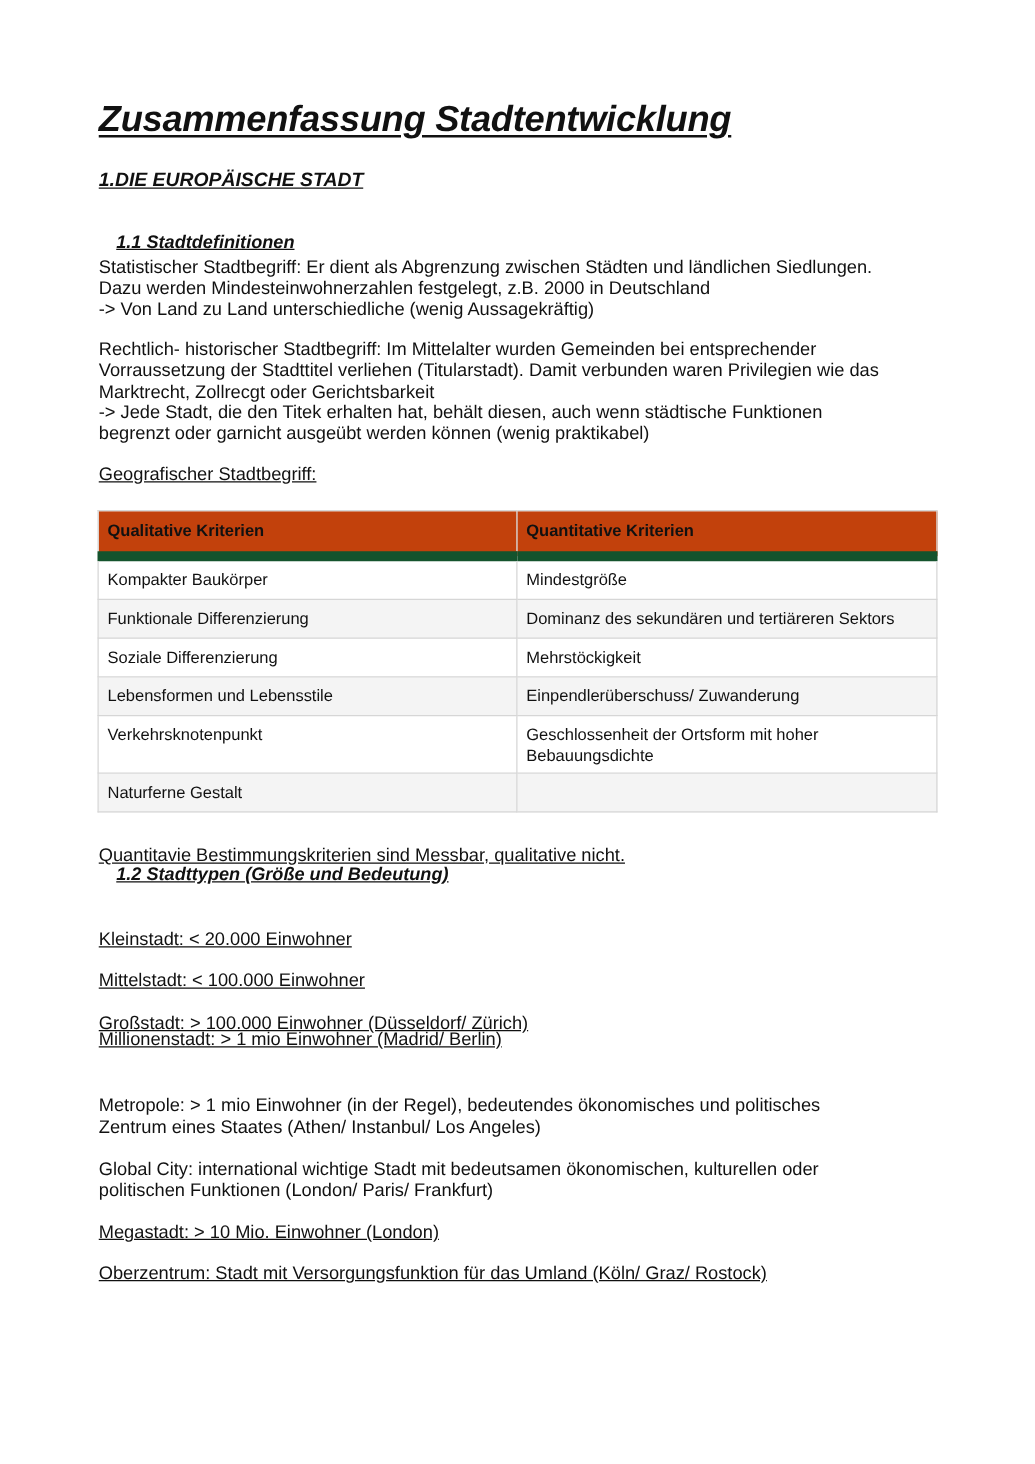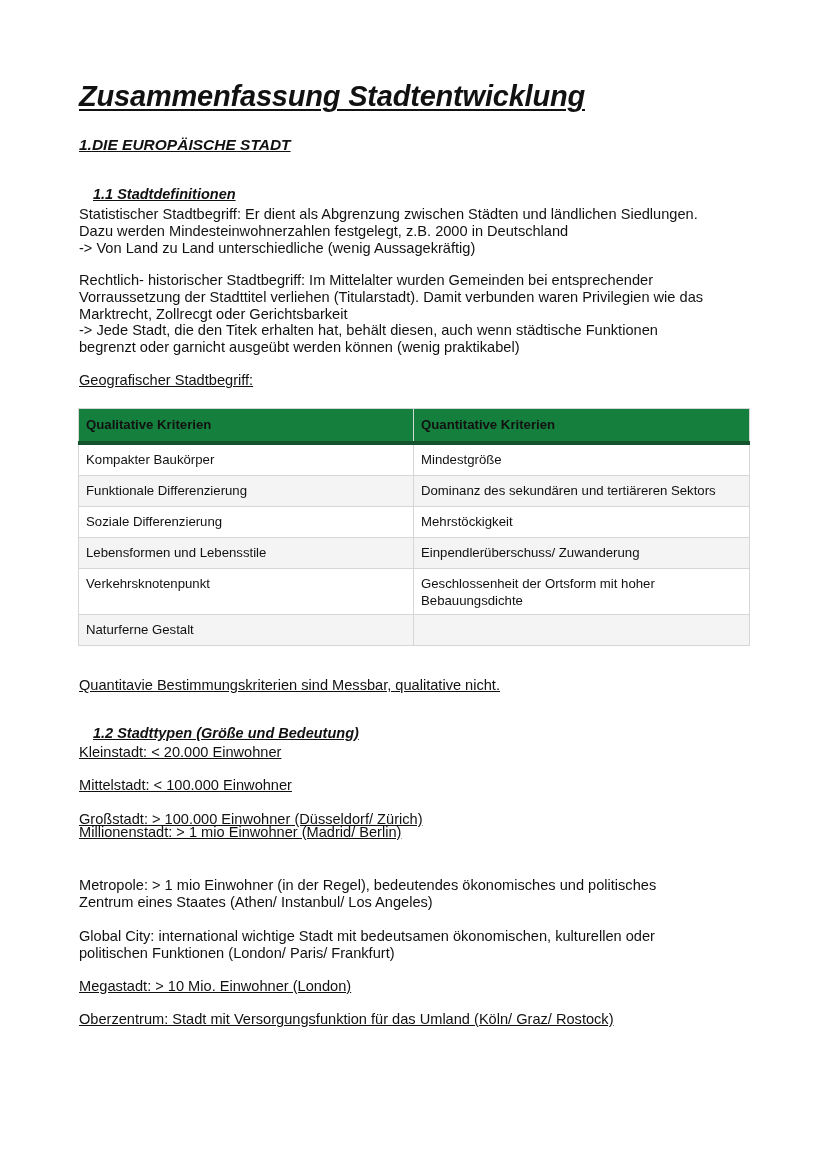--- a/index.html
+++ b/index.html
@@ -32,22 +32,22 @@
 
     table.crit {
       position: absolute; left: -1px; top: 408px; width: 671px;
       border-collapse: collapse; font-size: 13.2px; table-layout: fixed;
     }
     table.crit th, table.crit td {
       border: 1px solid #d6d6d6; text-align: left; vertical-align: top;
       padding: 6px 7px 5px 7px; line-height: 17px;
     }
     table.crit th {
-      background: #15803d; font-weight: bold; height: 20px;
-      border-bottom: 4px solid #14532d; padding-top: 7px; margin-left: 20px;
+      background: #c2410c; font-weight: bold; height: 20px;
+      border-bottom: 8px solid #14532d; padding-top: 7px; margin-left: 20px;
     }
     table.crit td { height: 19px; }
     table.crit tr:nth-child(odd) td { background: #ffffff; }
     table.crit tr:nth-child(even) td { background: #f4f4f4; }
     table.crit col.c1 { width: 335px; }
     table.crit col.c2 { width: 336px; }
   </style>
 </head>
 <body>
 
@@ -105,21 +105,21 @@
       </tr>
       <tr>
         <td>Naturferne Gestalt</td>
         <td></td>
       </tr>
     </tbody>
   </table>
 
   <p class="line" style="top:677px;">Quantitavie Bestimmungskriterien sind Messbar, qualitative nicht.</p>
 
-  <h3 class="h2" style="top:711px;">1.2 Stadttypen (Größe und Bedeutung)</h3>
+  <h3 class="h2" style="top:678px;">1.2 Stadttypen (Größe und Bedeutung)</h3>
 
   <p class="line" style="top:744px;">Kleinstadt: &lt; 20.000 Einwohner</p>
   <p class="line" style="top:777px;">Mittelstadt: &lt; 100.000 Einwohner</p>
   <p class="line" style="top:811px;">Großstadt: &gt; 100.000 Einwohner (Düsseldorf/ Zürich)</p>
   <p class="line" style="top:824px;">Millionenstadt: &gt; 1 mio Einwohner (Madrid/ Berlin)</p>
   <p class="para" style="top:877px;">Metropole: &gt; 1 mio Einwohner (in der Regel), bedeutendes ökonomisches und politisches
 Zentrum eines Staates (Athen/ Instanbul/ Los Angeles)</p>
   <p class="para" style="top:928px;">Global City: international wichtige Stadt mit bedeutsamen ökonomischen, kulturellen oder
 politischen Funktionen (London/ Paris/ Frankfurt)</p>
   <p class="line" style="top:978px;">Megastadt: &gt; 10 Mio. Einwohner (London)</p>

